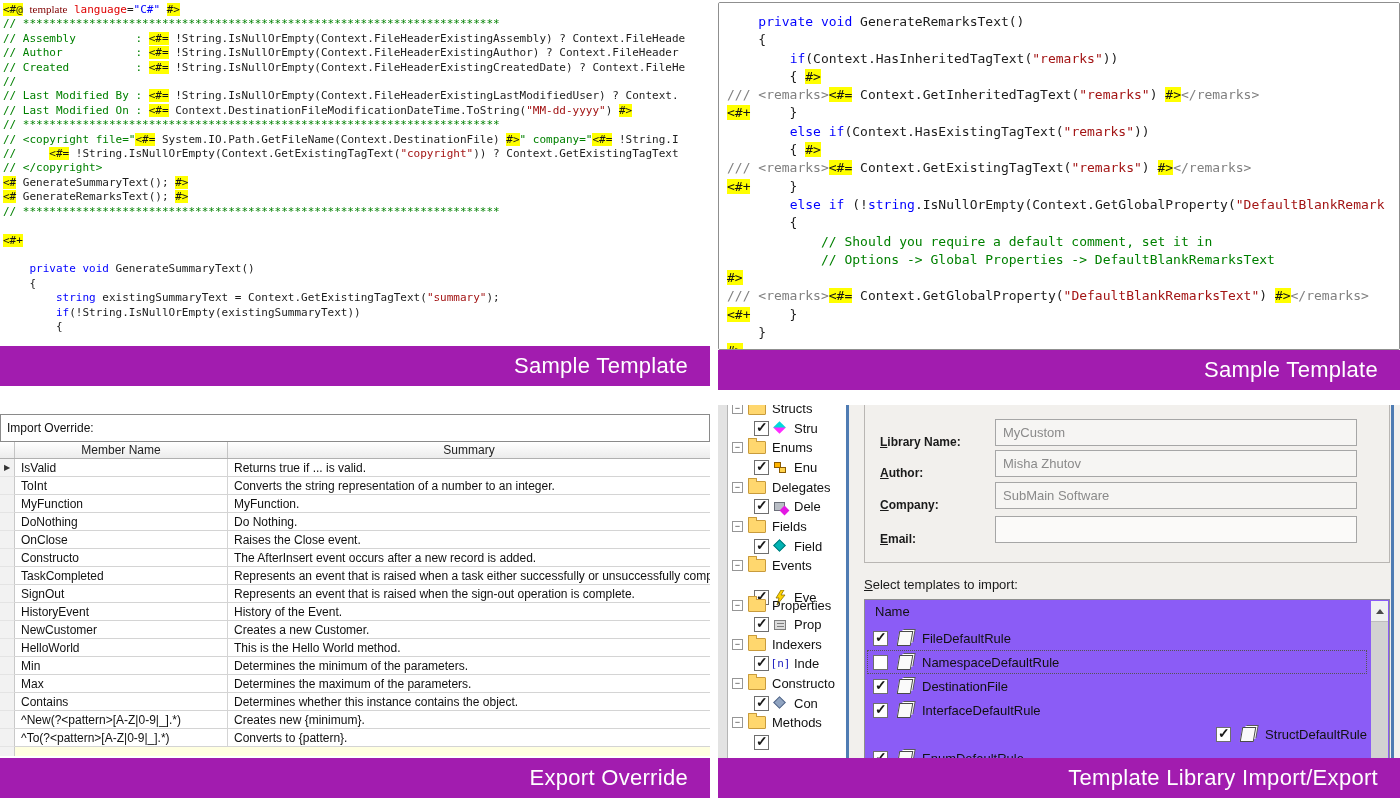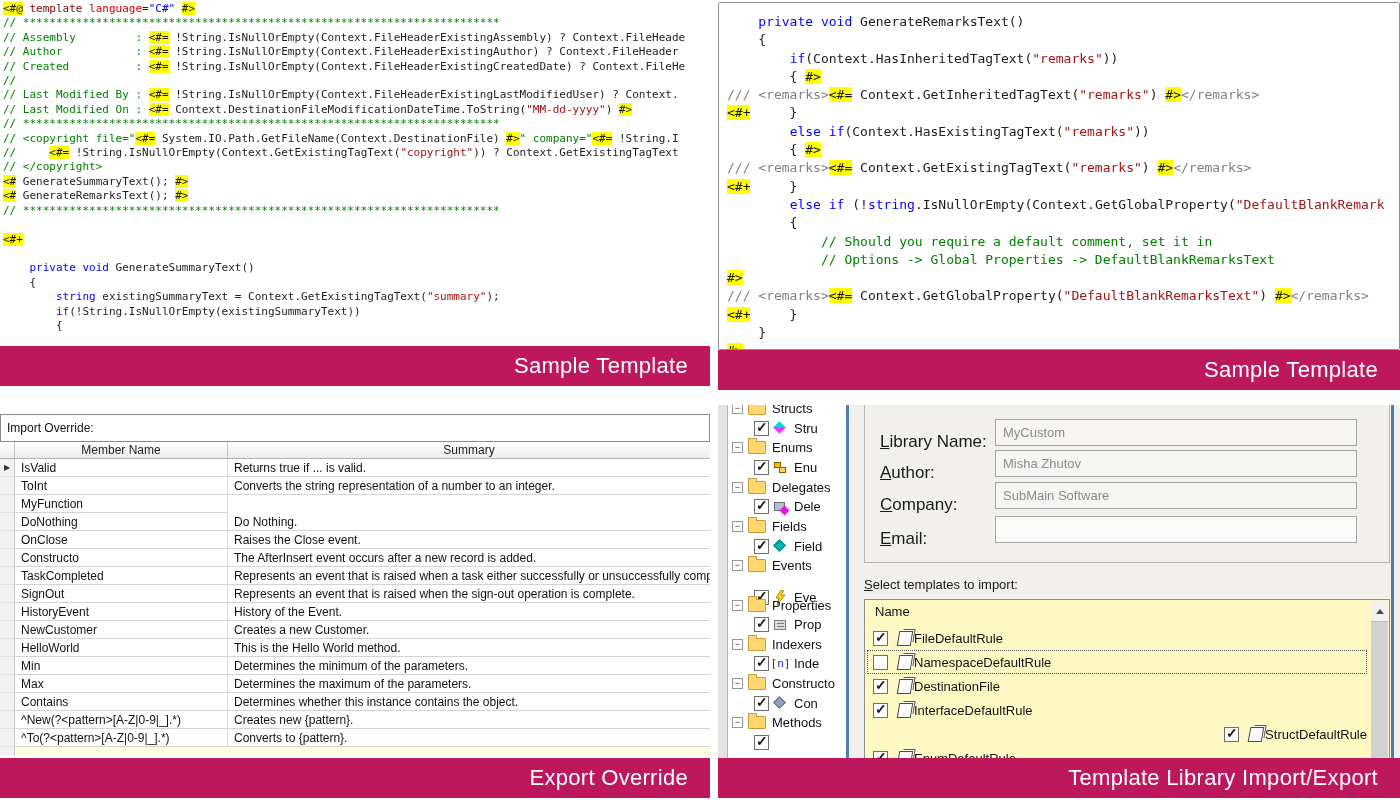--- a/index.html
+++ b/index.html
@@ -1,35 +1,35 @@
 <!DOCTYPE html>
 <html><head>
 <meta charset="utf-8">
 <style>
   html,body{margin:0;padding:0;background:#ffffff;}
   body{width:1400px;height:800px;position:relative;overflow:hidden;
        font-family:"Liberation Sans",sans-serif;-webkit-font-smoothing:antialiased;}
   .panel{position:absolute;}
-  .cap{position:absolute;left:0;right:0;height:40px;background:#be185d;color:#fff;
+  .cap{position:absolute;left:0;right:0;height:40px;background:#a21caf;color:#fff;
        display:flex;align-items:center;justify-content:flex-end;padding-right:22px;
        font-size:22px;font-weight:400;letter-spacing:.3px;box-sizing:border-box;}
   
   .code{font-family:"DejaVu Sans Mono",monospace;white-space:pre;overflow:hidden;background:#fff;}
   .cl{display:block;}
   #tl-code{position:absolute;left:0;top:0;width:710px;height:346px;font-size:11px;line-height:14.4px;padding:2px 0 0 3px;box-sizing:border-box;}
   #tr-box{position:absolute;left:0;top:2px;width:682px;height:348px;border:1px solid #8f8f8f;border-radius:2px;box-sizing:border-box;overflow:hidden;background:#fff;}
   #tr-code{width:100%;height:100%;font-size:13px;line-height:18.3px;padding:10px 0 0 8px;box-sizing:border-box;}
   .tk{white-space:pre;}
   .tk-y{background:#ffff00;color:#151515;}
   .tk-c{color:#008000;}
   .tk-k{color:#0000ff;}
   .tk-s{color:#a31515;}
   .tk-p{color:#1c1c1c;}
   .tk-g{color:#808080;}
-  .tk-r{color:#800000;}
+  .tk-r{color:#800000;font-family:Liberation Serif, serif;}
   .tk-a{color:#e00000;}
   .tk-b{color:#0000ff;}
   
   #bl-title{position:absolute;left:0;top:0;width:710px;height:28px;border:1px solid #8a8a8a;
             box-sizing:border-box;background:#fff;font-size:12px;color:#111;display:flex;align-items:center;padding-left:6px;}
   #bl-header{position:absolute;left:0;top:28px;width:710px;height:17px;display:flex;
              background:linear-gradient(#ffffff,#ececec);border-bottom:1px solid #b0b0b0;box-sizing:border-box;font-size:12px;color:#222;}
   #bl-header .hc{display:flex;align-items:center;justify-content:center;border-right:1px solid #c4c4c4;box-sizing:border-box;}
   #bl-rows{position:absolute;left:0;top:45px;width:710px;}
   .grow{display:flex;height:18px;font-size:12px;color:#111;background:#fff;}
@@ -63,33 +63,33 @@
   .i-enum .s1,.i-enum .s2{position:absolute;width:7px;height:6px;background:#ffb400;border:1px solid #8a5a00;box-sizing:border-box;}
   .i-enum .s1{left:1px;top:2px;} .i-enum .s2{left:6px;top:7px;background:#ffd34d;}
   .i-delegate .b1{position:absolute;left:1px;top:3px;width:11px;height:9px;background:#b9bec6;border:1px solid #6a6f78;box-sizing:border-box;}
   .i-delegate .d2{position:absolute;right:0;bottom:0;width:7px;height:7px;background:#e318e3;transform:rotate(45deg);}
   .i-property .b1{position:absolute;left:1px;top:3px;width:12px;height:10px;background:#dcdcdc;border:1px solid #7c7c7c;box-sizing:border-box;}
   .i-property .b1::after{content:"";position:absolute;left:2px;top:2px;width:7px;height:1px;background:#7c7c7c;box-shadow:0 3px 0 #7c7c7c;}
   .i-indexer{font-size:11px;color:#2020c0;font-family:"DejaVu Sans Mono",monospace;display:flex;align-items:center;justify-content:center;}
   .i-event svg{position:absolute;left:2px;top:0;}
   #br-form-group{position:absolute;left:146px;top:-6px;width:526px;height:164px;border:1px solid #b9b6b3;box-sizing:border-box;}
   .frow{position:absolute;left:146px;height:27px;display:flex;align-items:center;}
-  .flabel{width:131px;font-size:17px;font-weight:400;color:#1a1a1a;padding-left:16px;box-sizing:border-box;margin-top:19px;}
+  .flabel{width:131px;font-size:12px;font-weight:700;color:#1a1a1a;padding-left:16px;box-sizing:border-box;margin-top:19px;}
   .finput{width:362px;height:27px;border:1px solid #a6a6a6;background:#f6f5f3;color:#8a8a8a;
           font-size:13px;font-family:"Liberation Sans",sans-serif;padding:0 7px;box-sizing:border-box;outline:none;}
   .finput.empty{background:#fbfaf9;}
   #br-select-label{position:absolute;left:146px;top:172px;font-size:13px;color:#1a1a1a;}
-  #br-list{position:absolute;left:146px;top:194px;width:526px;height:162px;background:#fef9c3;border:1px solid #8e8e8e;box-sizing:border-box;overflow:hidden;}
+  #br-list{position:absolute;left:146px;top:194px;width:526px;height:162px;background:#8b5cf6;border:1px solid #8e8e8e;box-sizing:border-box;overflow:hidden;}
   #br-list-header{position:absolute;left:10px;top:4px;font-size:13px;color:#111;}
   .lrow{position:absolute;left:2px;width:500px;height:24px;display:flex;align-items:center;font-size:13px;color:#111;}
   .lrow.focus{outline:1px dotted #555;outline-offset:-1px;}
   .lrow .cb{margin-left:6px;}
   .doc{width:12px;height:13px;border:1px solid #4a4a4a;background:#fafafa;transform:skewX(-10deg);
        margin-left:10px;box-shadow:2px -2px 0 -1px #ffffff,3px -3px 0 -1px #5a5a5a;flex:none;}
-  .lname{margin-left:2px;white-space:nowrap;}
+  .lname{margin-left:10px;white-space:nowrap;}
   #br-scroll{position:absolute;right:1px;top:1px;width:17px;bottom:1px;background:#d2d2d2;}
   #br-scroll .sbtn{position:absolute;left:0;top:0;width:17px;height:20px;background:#f1f1f1;border-bottom:1px solid #bdbdbd;
                    display:flex;align-items:center;justify-content:center;}
   #br-scroll .tri{width:0;height:0;border-left:4px solid transparent;border-right:4px solid transparent;border-bottom:5px solid #4a4a4a;}
   u{text-decoration:underline;}
 </style>
 </head>
 <body>
 
 <div class="panel" style="left:0;top:0;width:710px;height:386px;">
@@ -126,20 +126,21 @@
         <div class="gsum">Returns true if ... is valid.</div>
       </div>
       <div class="grow">
         <div class="gsel"></div>
         <div class="gname">ToInt</div>
         <div class="gsum">Converts the string representation of a number to an integer.</div>
       </div>
       <div class="grow">
         <div class="gsel"></div>
         <div class="gname">MyFunction</div>
+        <div class="gsum">MyFunction.</div>
       </div>
       <div class="grow">
         <div class="gsel"></div>
         <div class="gname">DoNothing</div>
         <div class="gsum">Do Nothing.</div>
       </div>
       <div class="grow">
         <div class="gsel"></div>
         <div class="gname">OnClose</div>
         <div class="gsum">Raises the Close event.</div>
@@ -185,21 +186,21 @@
         <div class="gsum">Determines the maximum of the parameters.</div>
       </div>
       <div class="grow">
         <div class="gsel"></div>
         <div class="gname">Contains</div>
         <div class="gsum">Determines whether this instance contains the object.</div>
       </div>
       <div class="grow">
         <div class="gsel"></div>
         <div class="gname">^New(?&lt;pattern&gt;[A-Z|0-9|_].*)</div>
-        <div class="gsum">Creates new {pattern}.</div>
+        <div class="gsum">Creates new {minimum}.</div>
       </div>
       <div class="grow">
         <div class="gsel"></div>
         <div class="gname">^To(?&lt;pattern&gt;[A-Z|0-9|_].*)</div>
         <div class="gsum">Converts to {pattern}.</div>
       </div>
     </div>
   <div id="bl-newrow">
     <div class="gsel"></div>
     <div class="ny"></div>

